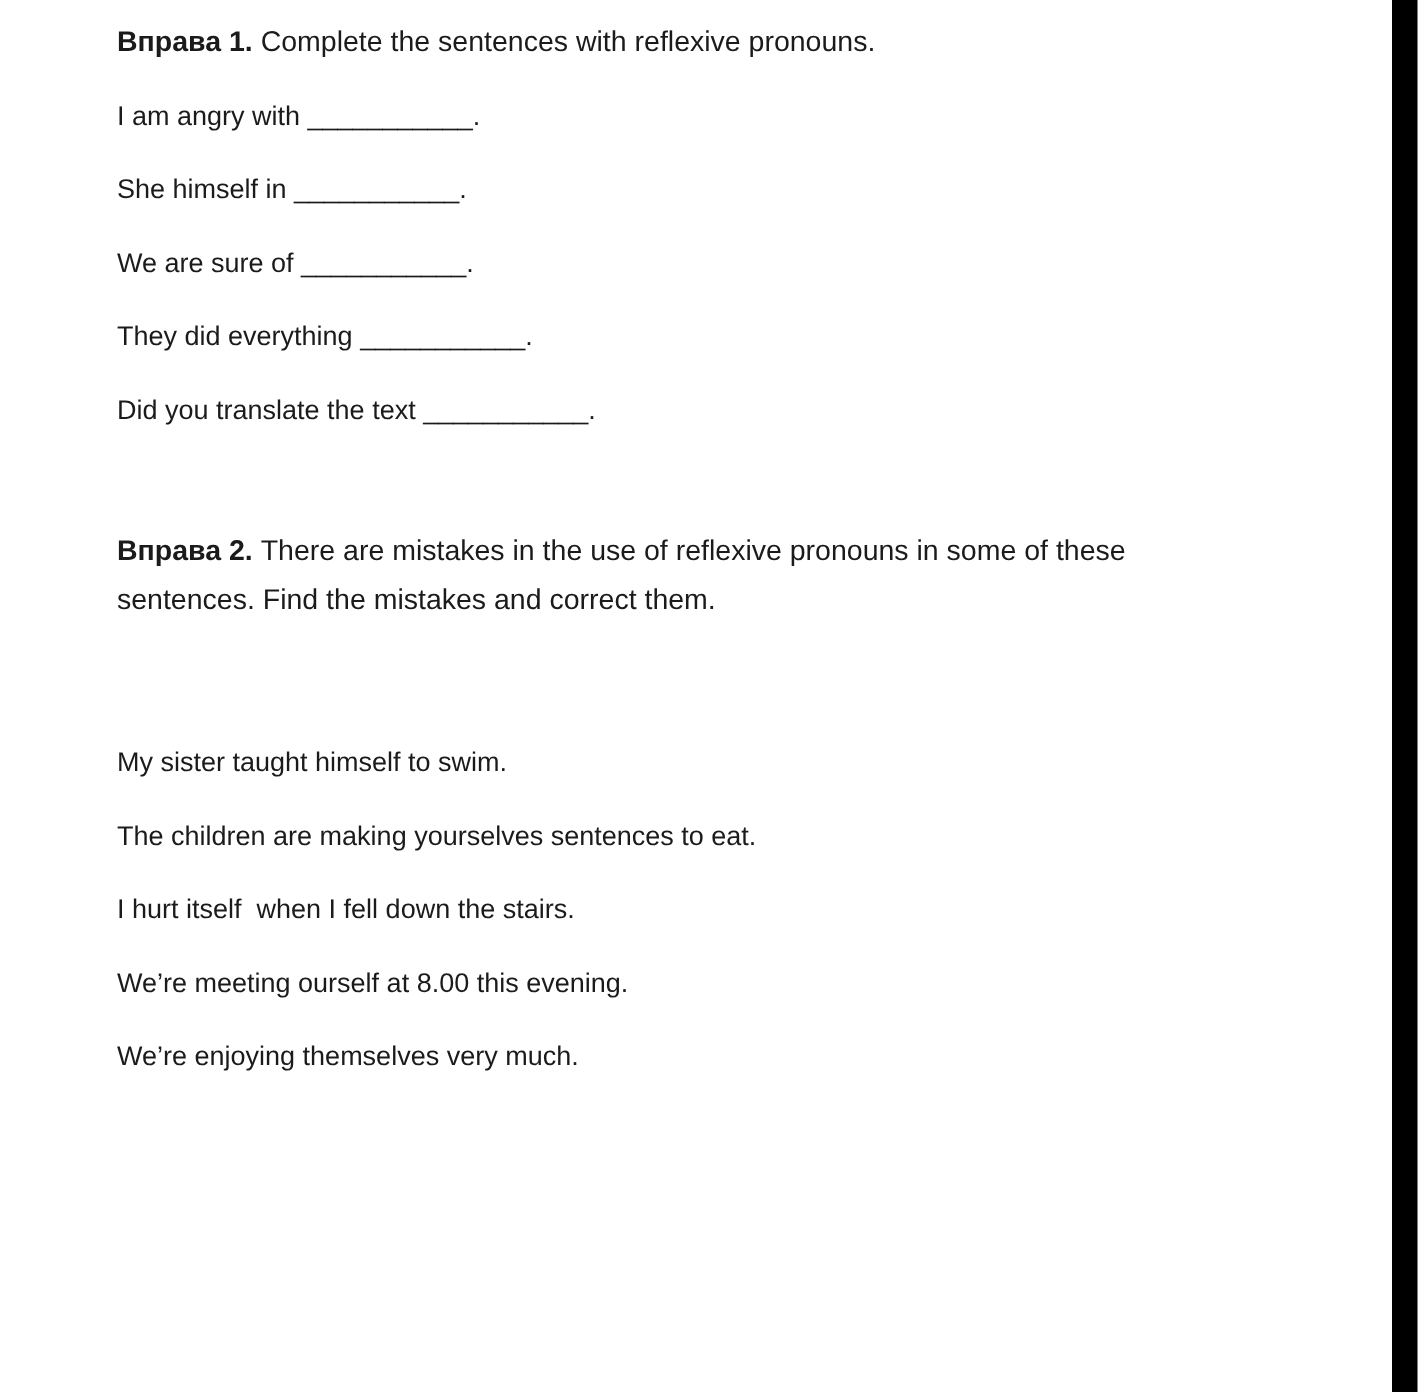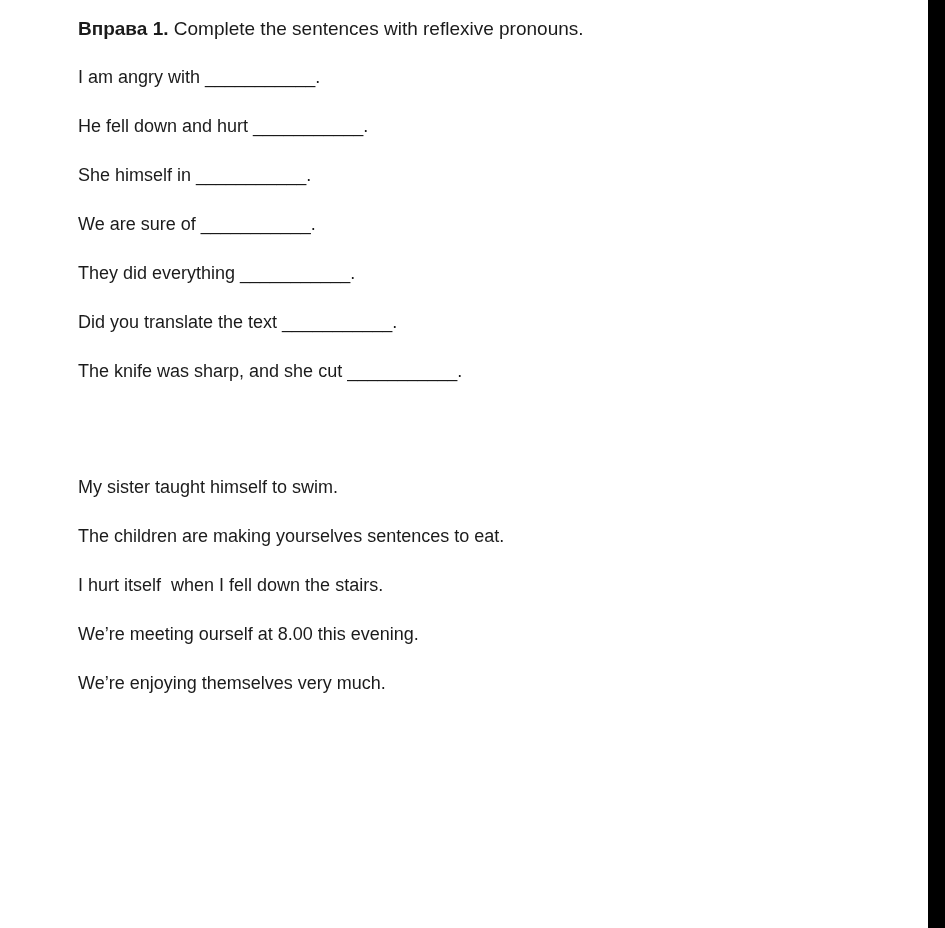--- a/index.html
+++ b/index.html
@@ -63,27 +63,26 @@
   }
 </style>
 </head>
 <body style="color: rgb(27, 27, 27);">
 
 <div class="content">
 
   <p class="heading"><span class="bold">Вправа 1.</span><span> Complete the sentences with reflexive pronouns.</span></p>
 
   <p class="sentence">I am angry with ___________.</p>
-  <p class="sentence">He fell down and hurt ___________.</p>
   <p class="sentence">She himself in ___________.</p>
   <p class="sentence">We are sure of ___________.</p>
   <p class="sentence">They did everything ___________.</p>
   <p class="sentence">Did you translate the text ___________.</p>
-  <p class="sentence">The knife was sharp, and she cut ___________.</p>
 
+  <p class="heading-wrapped"><span class="bold">Вправа 2.</span><span> There are mistakes in the use of reflexive pronouns in some of these sentences. Find the mistakes and correct them.</span></p>
 
   <p class="sentence ex2-first">My sister taught himself to swim.</p>
   <p class="sentence">The children are making yourselves sentences to eat.</p>
   <p class="sentence">I hurt itself  when I fell down the stairs.</p>
   <p class="sentence">We’re meeting ourself at 8.00 this evening.</p>
   <p class="sentence">We’re enjoying themselves very much.</p>
 
 </div>
 
 <div class="right-bar" style="background: rgb(0, 0, 0);"></div>

